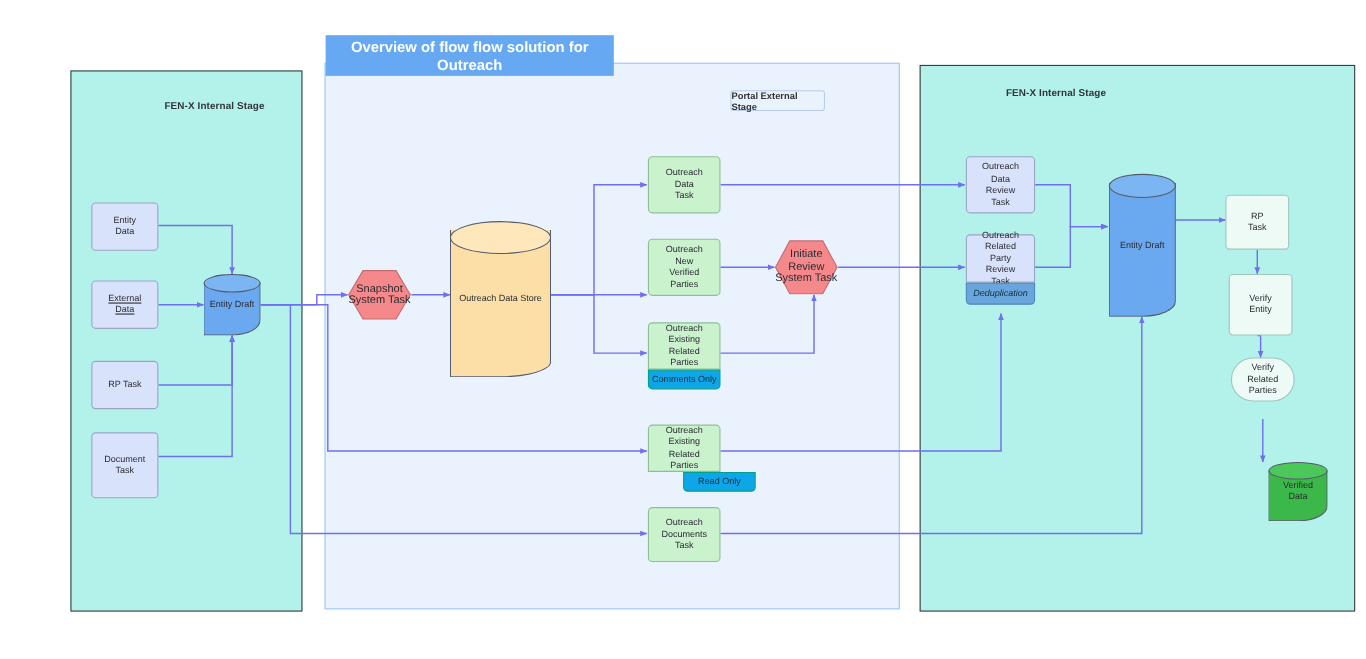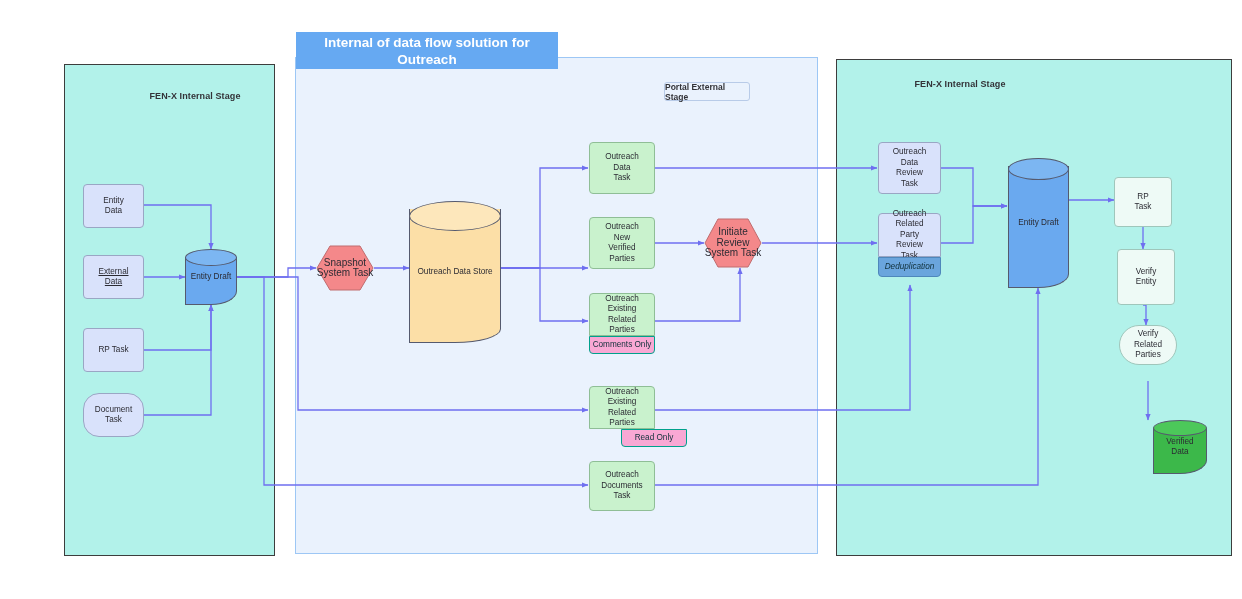--- a/index.html
+++ b/index.html
@@ -27,21 +27,21 @@
      display:flex;align-items:center;justify-content:center;text-align:center;
      font-size:8.2px;color:#2b2b33;line-height:10.5px;white-space:pre-line;
      padding:14px;}
   .n-lav{background:#d9e2fb;border:1px solid #9aa6c4;}
   .n-green{background:#c9f2cd;border:1px solid #8fbe96;}
   .n-mint{background:#eefaf6;border:1px solid #9fc6bb;}
 
   .badge{position:absolute;box-sizing:border-box;display:flex;
      align-items:center;justify-content:center;font-size:8.2px;
      line-height:10px;text-align:center;}
-  .b-teal{background:#f9a8d4;color:#10303a;border:1px solid #00a18c;}
+  .b-teal{background:#0ea5e9;color:#10303a;border:1px solid #00a18c;}
   .b-blue{background:#6aa5dd;color:#10303a;border:1px solid #4e87bb;font-style:italic;}
 
   .cyl{position:absolute;}
   .cyl .body{position:absolute;left:0;right:0;top:8px;bottom:0;
      border-left:1px solid #555a6e;border-right:1px solid #555a6e;
      border-bottom:1px solid #555a6e;border-radius:0 0 50%/0 0 14px 14px;}
   .cyl .top{position:absolute;left:0;right:0;top:0;height:17px;
      border:1px solid #555a6e;border-radius:50%;box-sizing:border-box;}
   .cyl .lbl{position:absolute;left:0;right:0;top:0;bottom:0;
      display:flex;align-items:center;justify-content:center;text-align:center;
@@ -68,21 +68,21 @@
 <div id="stage">
 
   <div class="panel lane-left" style="left:64px;top:64px;width:211px;height:492px;"></div>
   <div class="panel-title" style="left:135px;top:91px;width:120px;text-align:center;">FEN-X Internal Stage</div>
 
   <div class="panel lane-mid" style="left:295px;top:57px;width:523px;height:497px;"></div>
 
   <div class="panel lane-right" style="left:836px;top:59px;width:396px;height:497px;"></div>
   <div class="panel-title" style="left:860px;top:79px;width:200px;text-align:center;">FEN-X Internal Stage</div>
 
-  <div class="title-banner" style="left:296px;top:32px;width:262px;height:37px;">Internal of data flow solution for Outreach</div>
+  <div class="title-banner" style="left:296px;top:32px;width:262px;height:37px;">Overview of flow flow solution for Outreach</div>
 
   <div class="tagbox" style="left:664px;top:82px;width:84px;height:17px;">Portal External Stage</div>
 
   <svg id="wires" viewBox="0 0 1242 599" width="1242" height="599">
     <defs>
       <marker id="ah" markerWidth="7" markerHeight="7" refX="6" refY="3" orient="auto" markerUnits="userSpaceOnUse">
         <path d="M0,0.4 L6.4,3 L0,5.6 z" fill="#6f6ff0"></path>
       </marker>
     </defs>
     <g fill="none" stroke="#6f6ff0" stroke-width="1.3" marker-end="url(#ah)">
@@ -129,21 +129,21 @@
 
       <path d="M1143,305 L1146,305 L1146,325"></path>
 
       <path d="M1148,381 L1148,420"></path>
     </g>
   </svg>
 
   <div class="node n-lav" style="left:83px;top:184px;width:61px;height:44px;">Entity Data</div>
   <div class="node n-lav" style="left:83px;top:255px;width:61px;height:44px;text-decoration:underline;">External Data</div>
   <div class="node n-lav" style="left:83px;top:328px;width:61px;height:44px;">RP Task</div>
-  <div class="node n-lav" style="left:83px;top:393px;width:61px;height:44px;border-radius:16px;">Document
+  <div class="node n-lav" style="left:83px;top:393px;width:61px;height:60px;">Document
 Task</div>
 
   <div class="cyl cyl-blue" style="left:185px;top:249px;width:52px;height:56px;">
     <div class="body"></div>
     <div class="top"></div>
     <div class="lbl">Entity Draft</div>
   </div>
 
   <div class="hexwrap" style="left:316px;top:245px;width:58px;height:46px;">
     <svg width="58" height="46" viewBox="0 0 58 46">

